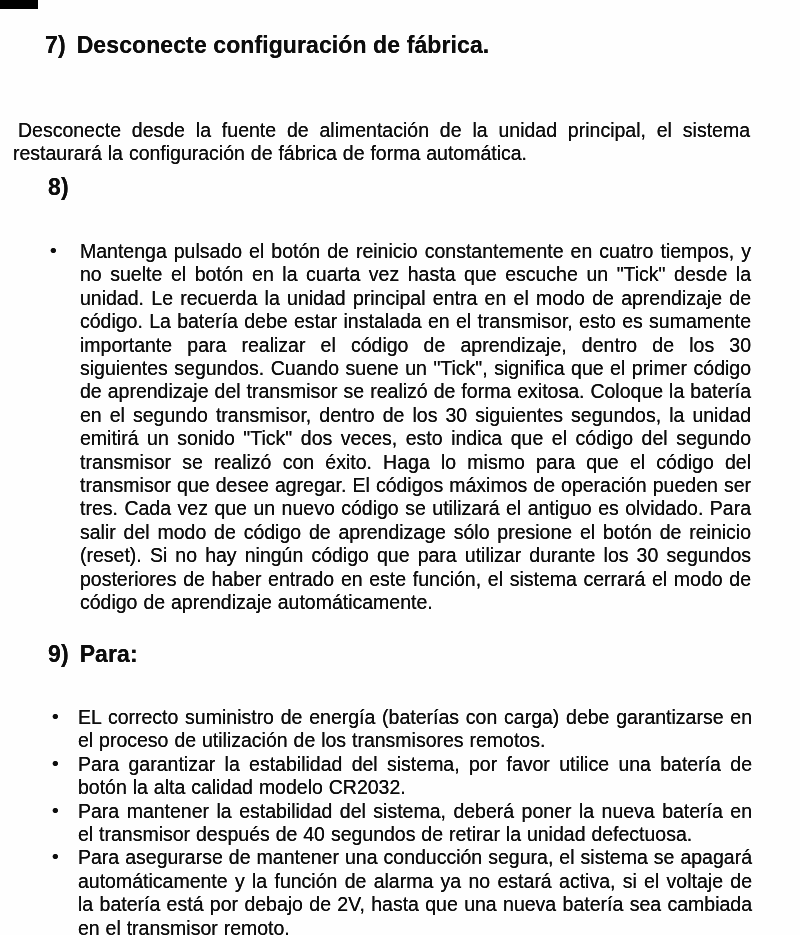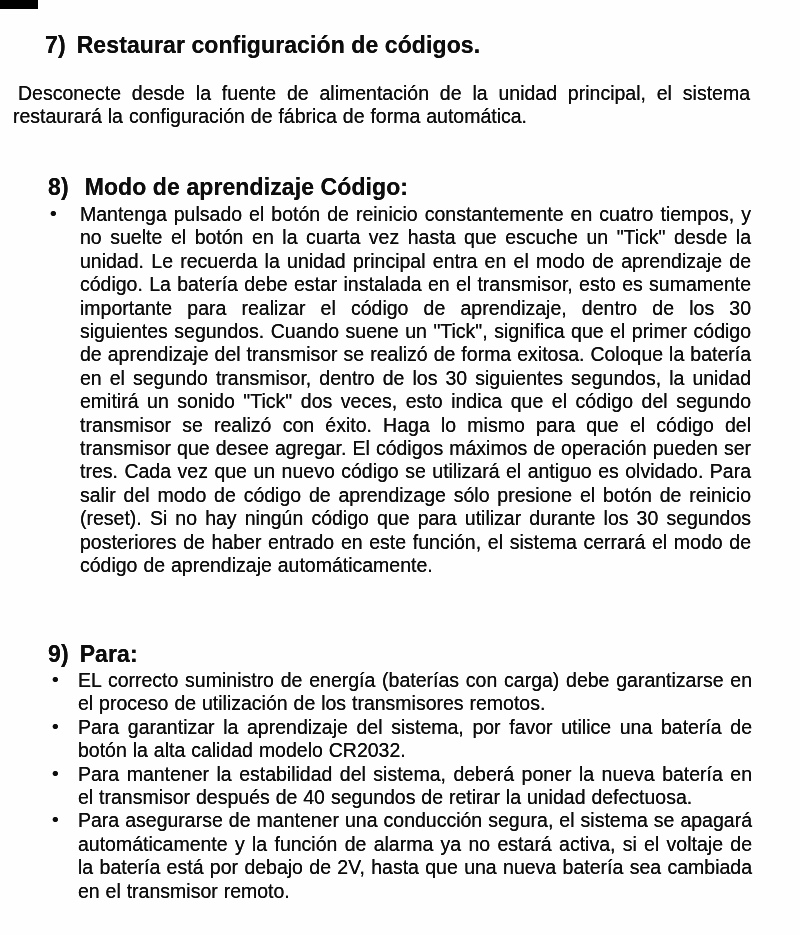--- a/index.html
+++ b/index.html
@@ -40,20 +40,21 @@
 
   #h7 { top: 31px;  left: 45px; }
   #h8 { top: 173px; left: 48px; }
   #h9 { top: 640px; left: 48px; }
 
   .body-text {
     font-size: 19.5px;
     line-height: 23.4px;
     text-align: justify;
     word-spacing: 0.5px;
+    margin-top: 37px;
   }
 
   #p7 {
     position: absolute;
     top: 82px; left: 13px;
     width: 737px;
     text-indent: 5px;
   }
 
   .blist {
@@ -73,47 +74,46 @@
 </style>
 </head>
 <body>
 
 <div class="page">
 
   <div class="corner-mark"></div>
 
   <h2 class="heading ink" id="h7">
     <span class="num">7)</span>
-    <span class="ttl">Restaurar configuración de códigos.</span>
+    <span class="ttl">Desconecte configuración de fábrica.</span>
   </h2>
   <p class="body-text ink" id="p7">Desconecte desde la fuente de alimentación de la unidad principal, el sistema restaurará la configuración de fábrica de forma automática.</p>
 
   <h2 class="heading ink" id="h8">
     <span class="num">8)</span>
-    <span class="ttl">Modo de aprendizaje Código:</span>
   </h2>
   <ul class="blist body-text ink" id="b8">
     <li>
       <span class="dot">•</span>
       <span>Mantenga pulsado el botón de reinicio constantemente en cuatro tiempos, y no suelte el botón en la cuarta vez hasta que escuche un "Tick" desde la unidad. Le recuerda la unidad principal entra en el modo de aprendizaje de código. La batería debe estar instalada en el transmisor, esto es sumamente importante para realizar el código de aprendizaje, dentro de los 30 siguientes segundos. Cuando suene un "Tick", significa que el primer código de aprendizaje del transmisor se realizó de forma exitosa. Coloque la batería en el segundo transmisor, dentro de los 30 siguientes segundos, la unidad emitirá un sonido "Tick" dos veces, esto indica que el código del segundo transmisor se realizó con éxito. Haga lo mismo para que el código del transmisor que desee agregar. El códigos máximos de operación pueden ser tres. Cada vez que un nuevo código se utilizará el antiguo es olvidado. Para salir del modo de código de aprendizage sólo presione el botón de reinicio (reset). Si no hay ningún código que para utilizar durante los 30 segundos posteriores de haber entrado en este función,  el sistema cerrará el modo de código de aprendizaje automáticamente.</span>
     </li>
   </ul>
 
   <h2 class="heading ink" id="h9">
     <span class="num">9)</span>
     <span class="ttl">Para:</span>
   </h2>
   <ul class="blist body-text ink" id="b9">
     <li>
       <span class="dot">•</span>
       <span>EL correcto suministro de energía (baterías con carga) debe garantizarse en el proceso de utilización de los transmisores remotos.</span>
     </li>
     <li>
       <span class="dot">•</span>
-      <span>Para garantizar la aprendizaje del sistema, por favor utilice una batería de botón la alta calidad modelo CR2032.</span>
+      <span>Para garantizar la estabilidad del sistema, por favor utilice una batería de botón la alta calidad modelo CR2032.</span>
     </li>
     <li>
       <span class="dot">•</span>
       <span>Para mantener la estabilidad del sistema, deberá poner la nueva batería en el transmisor después de 40 segundos  de retirar la unidad defectuosa.</span>
     </li>
     <li>
       <span class="dot">•</span>
       <span>Para asegurarse de mantener una conducción segura, el sistema se apagará automáticamente y la función de alarma ya no estará activa, si el voltaje de la batería está por debajo de 2V, hasta que una nueva batería sea cambiada en el transmisor remoto.</span>
     </li>
   </ul>

